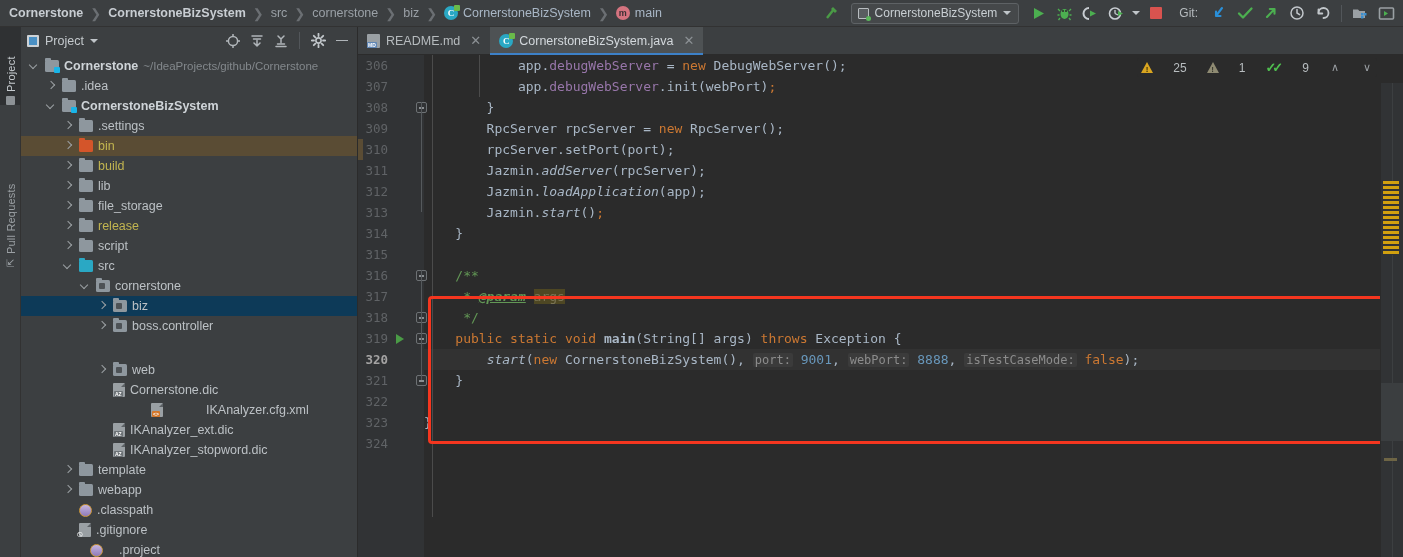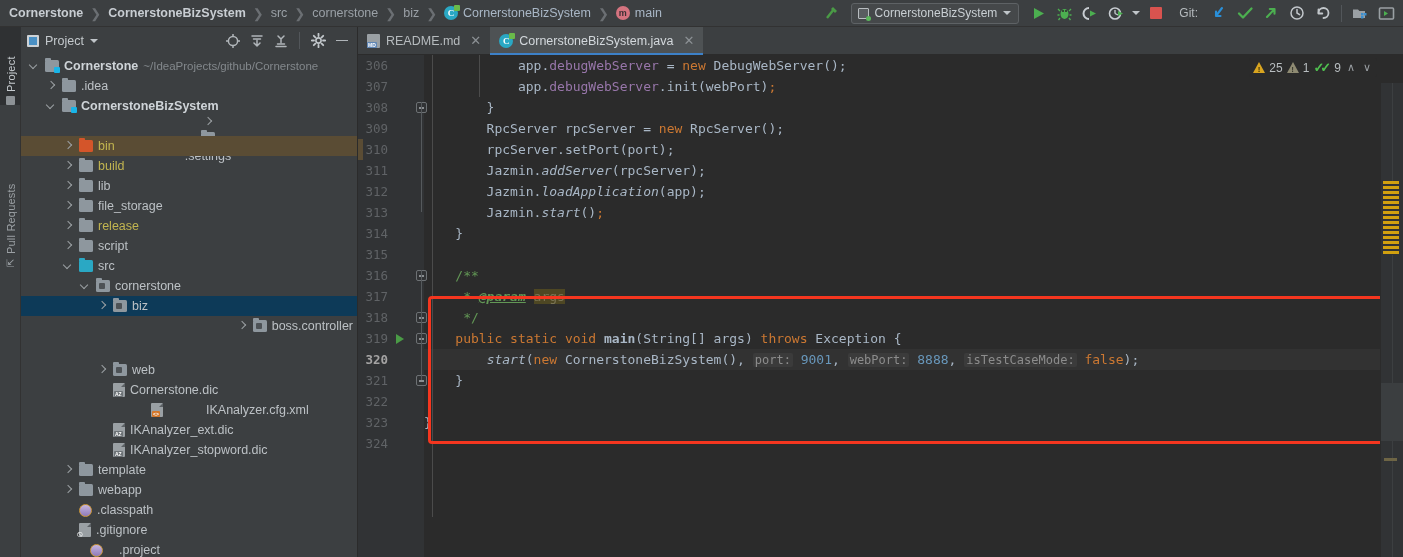--- a/index.html
+++ b/index.html
@@ -222,21 +222,21 @@
   .bold{ font-weight:bold; }
 
   
   .redbox{
     position:absolute; border:3px solid #f5361f; border-radius:4px;
     pointer-events:none;
   }
 
   
   .inspect{
-    position:absolute; right:26px; top:3px; display:flex; align-items:center; gap:4px;
+    position:absolute; right:26px; top:3px; display:flex; align-items:center; gap:20px;
     font-size:12px; color:#b8bdc0; font-family:"Liberation Sans", sans-serif;
     background:#2b2b2b; padding:2px 4px; border-radius:3px;
   }
   .tri-warn{
     width:0;height:0;border-left:6px solid transparent;border-right:6px solid transparent;
     border-bottom:11px solid #d9a520; position:relative;
   }
   .tri-warn:after{ content:"!"; position:absolute; left:-1.5px; top:2.5px; font-size:8px; color:#3a2f08; font-weight:bold; }
   .tri-grey{
     width:0;height:0;border-left:6px solid transparent;border-right:6px solid transparent;
@@ -446,21 +446,21 @@
         <div class="row" style="padding-left: 25px;">
           <span class="arrow has"></span>
           <span class="fold"></span>
           <span class="lbl-b">.idea</span>
         </div>
         <div class="row" style="padding-left: 25px;">
           <span class="arrow has open"></span>
           <span class="fold mod"></span>
           <span class="lbl-b lbl-bold">CornerstoneBizSystem</span>
         </div>
-        <div class="row" style="padding-left: 42px; flex-direction: column;">
+        <div class="row" style="padding-left: 42px;">
           <span class="arrow has"></span>
           <span class="fold"></span>
           <span class="lbl-b">.settings</span>
         </div>
         <div class="row hl" style="padding-left: 42px;">
           <span class="arrow has"></span>
           <span class="fold bin"></span>
           <span class="lbl-y">bin</span>
         </div>
         <div class="row" style="padding-left: 42px;">
@@ -496,21 +496,21 @@
         <div class="row" style="padding-left: 59px;">
           <span class="arrow has open"></span>
           <span class="pkg"></span>
           <span class="lbl-b">cornerstone</span>
         </div>
         <div class="row sel" style="padding-left: 76px;">
           <span class="arrow has"></span>
           <span class="pkg"></span>
           <span class="lbl-b">biz</span>
         </div>
-        <div class="row" style="padding-left: 76px; justify-content: flex-end;">
+        <div class="row" style="padding-left: 76px;">
           <span class="arrow has"></span>
           <span class="pkg"></span>
           <span class="lbl-b">boss.controller</span>
         </div>
         <div class="row" style="padding-left: 76px; margin-top: 24px;">
           <span class="arrow has"></span>
           <span class="pkg"></span>
           <span class="lbl-b">web</span>
         </div>
         <div class="row" style="padding-left: 76px;">

